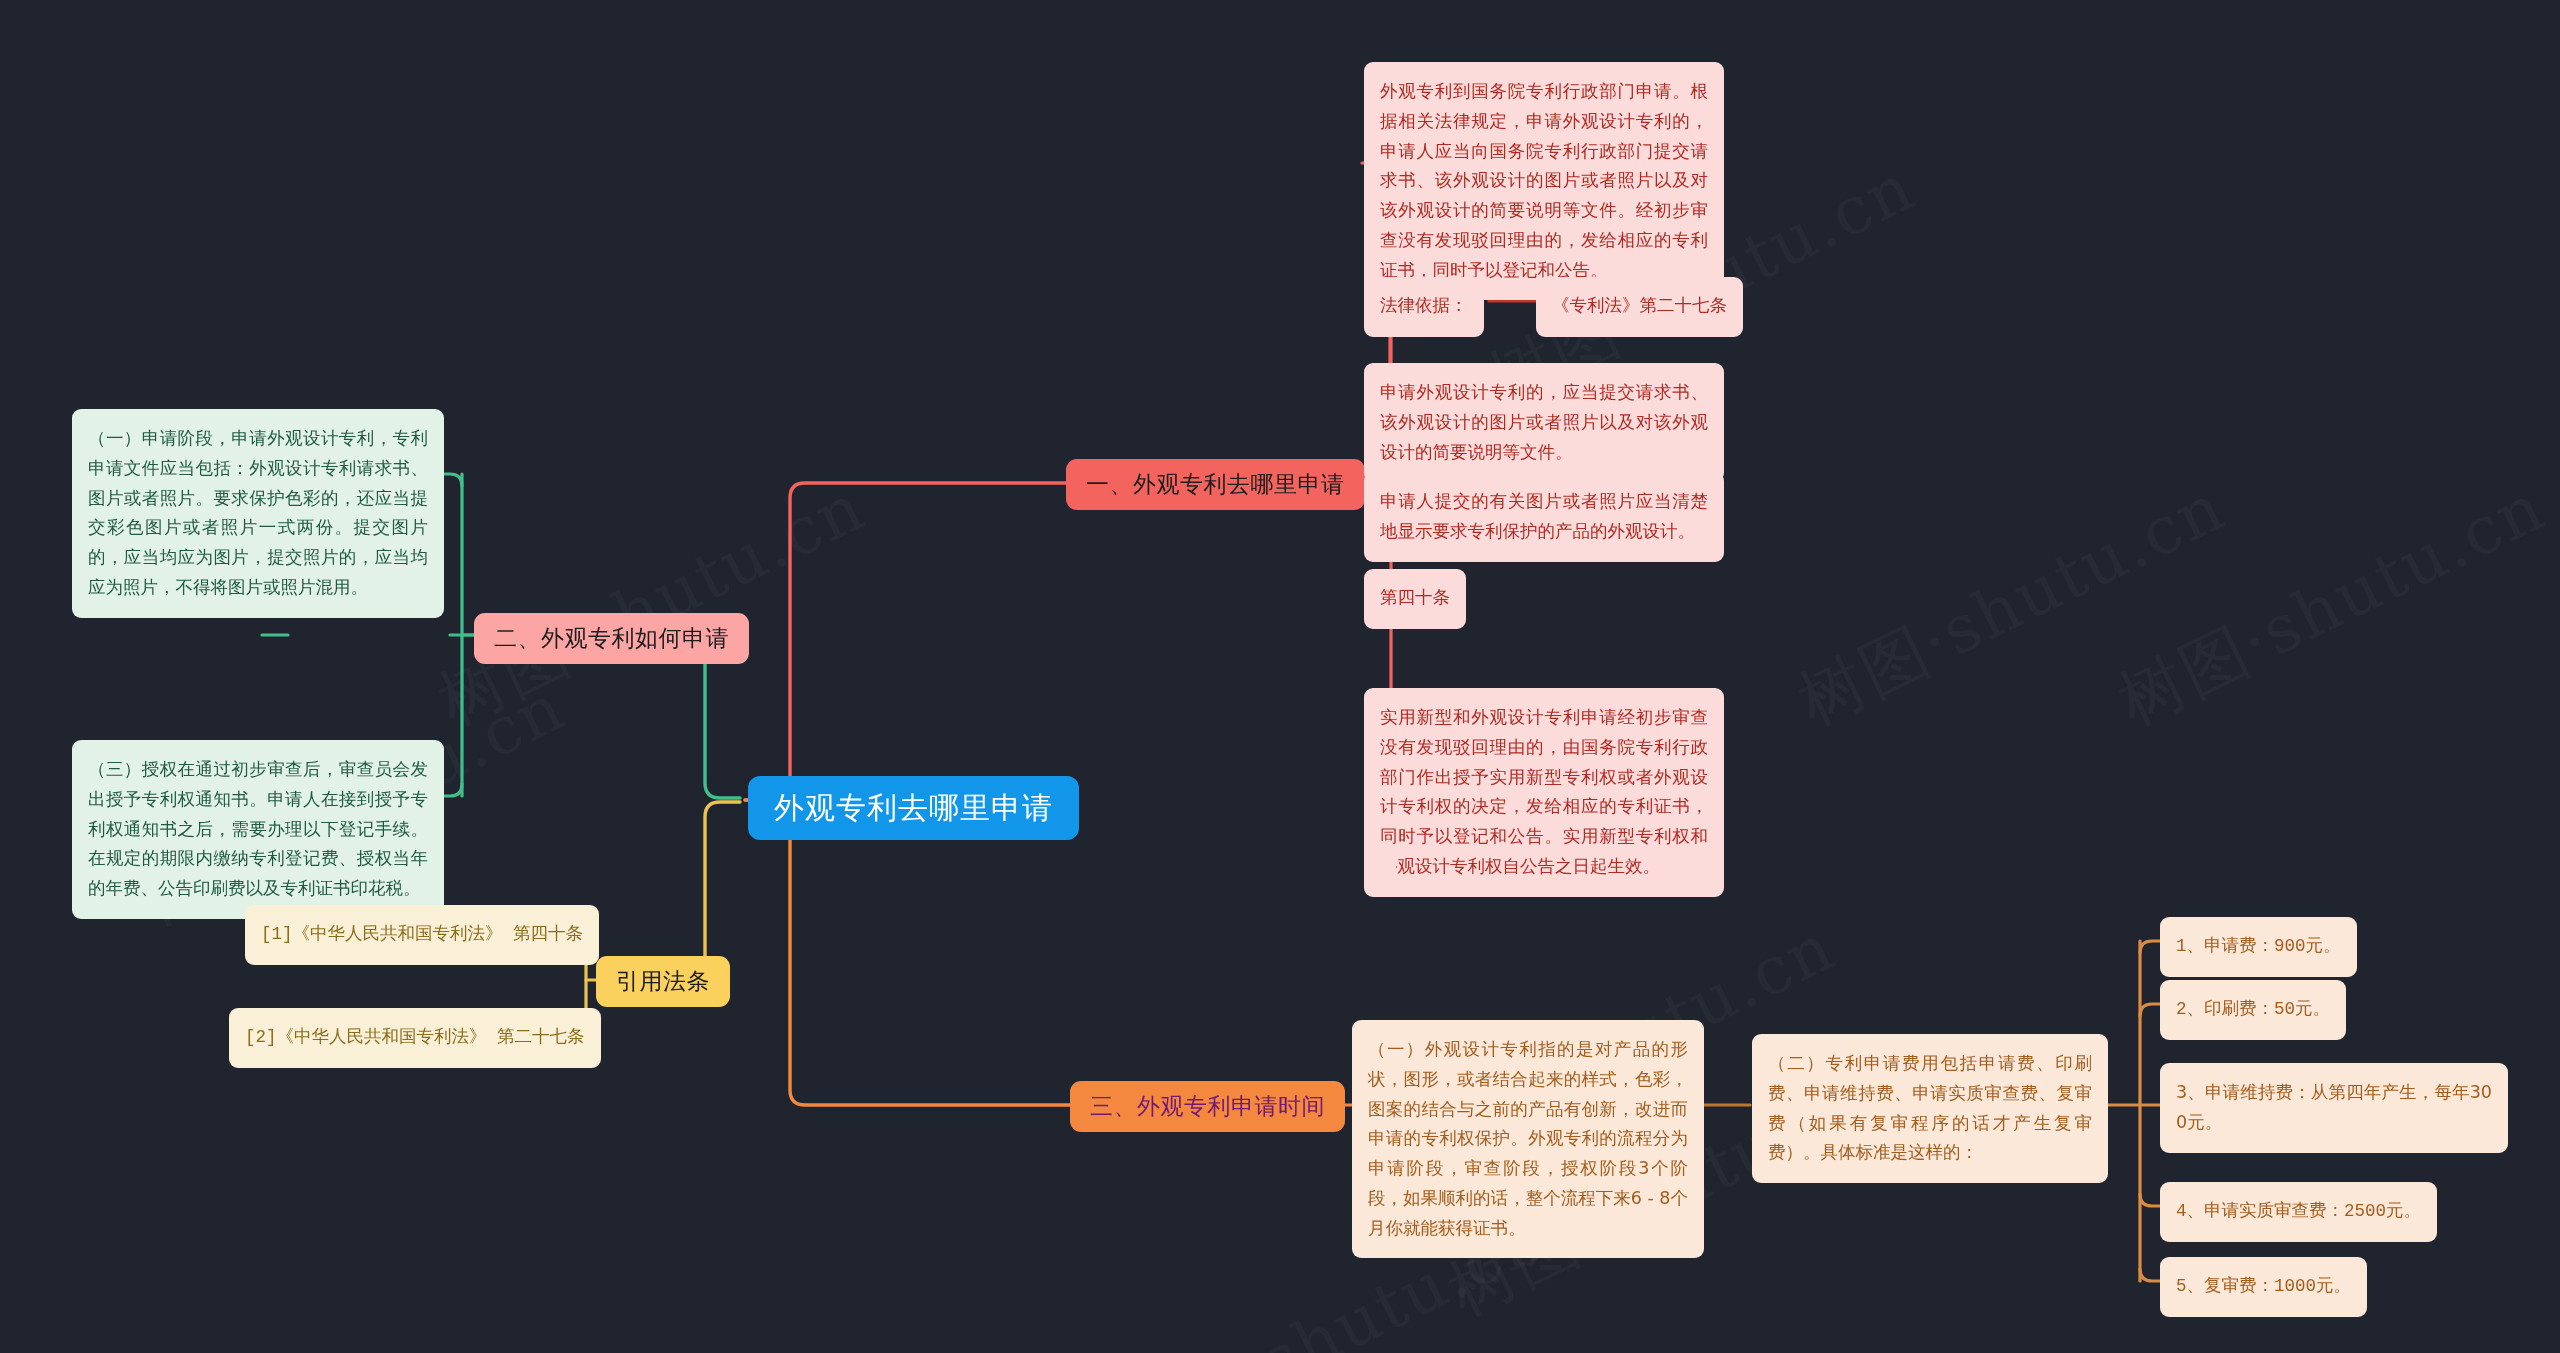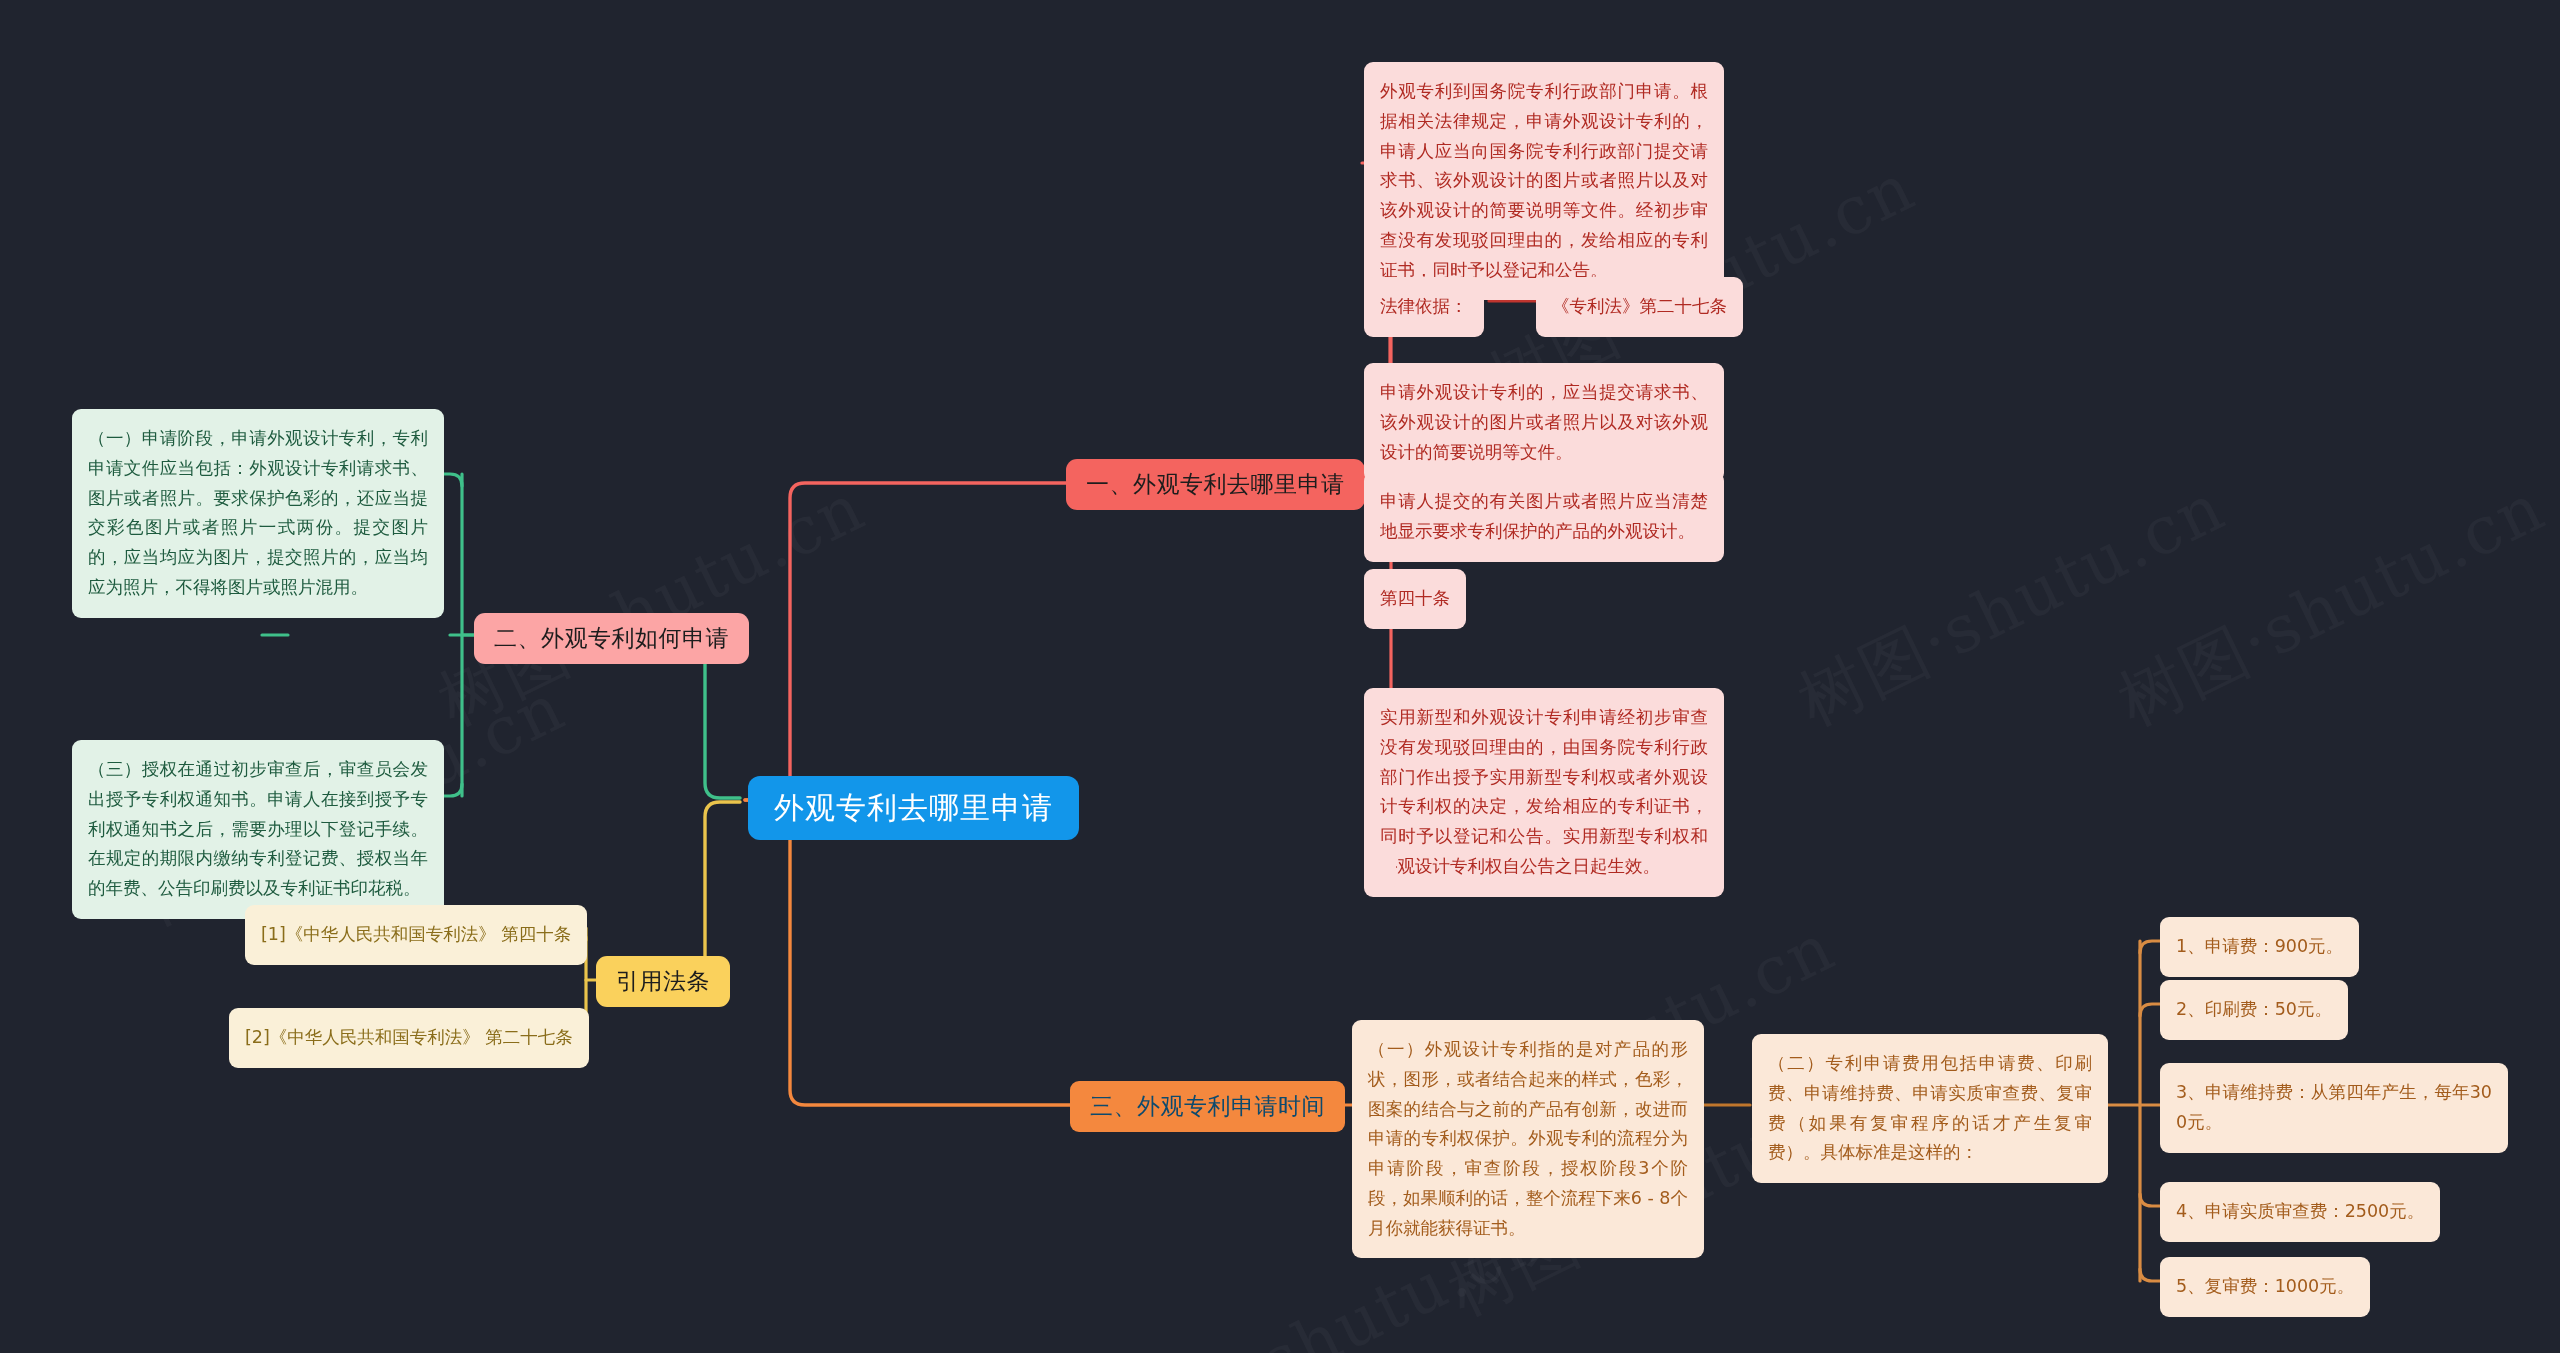--- a/index.html
+++ b/index.html
@@ -60,36 +60,36 @@
     font-size: 23px;
     padding: 11px 20px;
     border-radius: 11px;
     line-height: 1.25;
     white-space: nowrap;
     letter-spacing: 0.5px;
   }
   .topic.red    { background:#f4645f; color:#1d1d1d; }
   .topic.green  { background:#fca5a5; color:#1d1d1d; }
   .topic.yellow { background:#fad15c; color:#1d1d1d; }
-  .topic.orange { background:#f4883e; color:#0c4a6e;border-radius:9px; }
+  .topic.orange { background:#f4883e; color:#701a75; }
 
   .leaf {
     font-size: 17.5px;
     padding: 15px 16px;
     border-radius: 9px;
     line-height: 1.7;
     text-align: justify;
   }
   .leaf.pink   { background:#fbdcdb; color:#b02a22; }
   .leaf.mint   { background:#e2f2e7; color:#1e5b3f; }
   .leaf.cream  { background:#faf0d8; color:#8a6d1a; }
   .leaf.peach  { background:#fbe8d8; color:#a35c1c; }
   .leaf.empty  { background:#fbdcdb; }
 
-  .leaf.nowrap { white-space: nowrap; text-align:left; }
+  .leaf.nowrap { white-space: nowrap; text-align:left;font-family:Liberation Mono, monospace; }
 </style>
 </head>
 <body>
 
 <div id="canvas">
 
   <div class="wm" style="left:120px; top:760px;">树图·shutu.cn</div>
   <div class="wm" style="left:420px; top:560px;">树图·shutu.cn</div>
   <div class="wm" style="left:1100px; top:1290px;">树图·shutu.cn</div>
   <div class="wm" style="left:1430px; top:1150px;">树图·shutu.cn</div>

